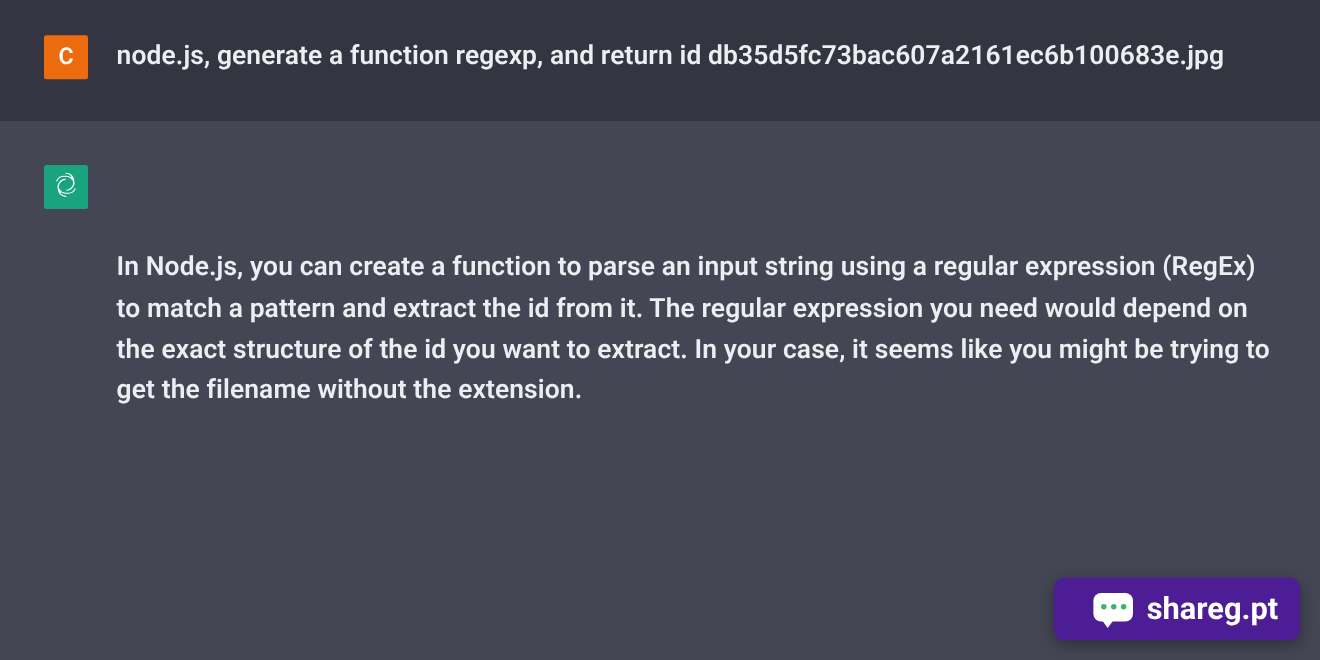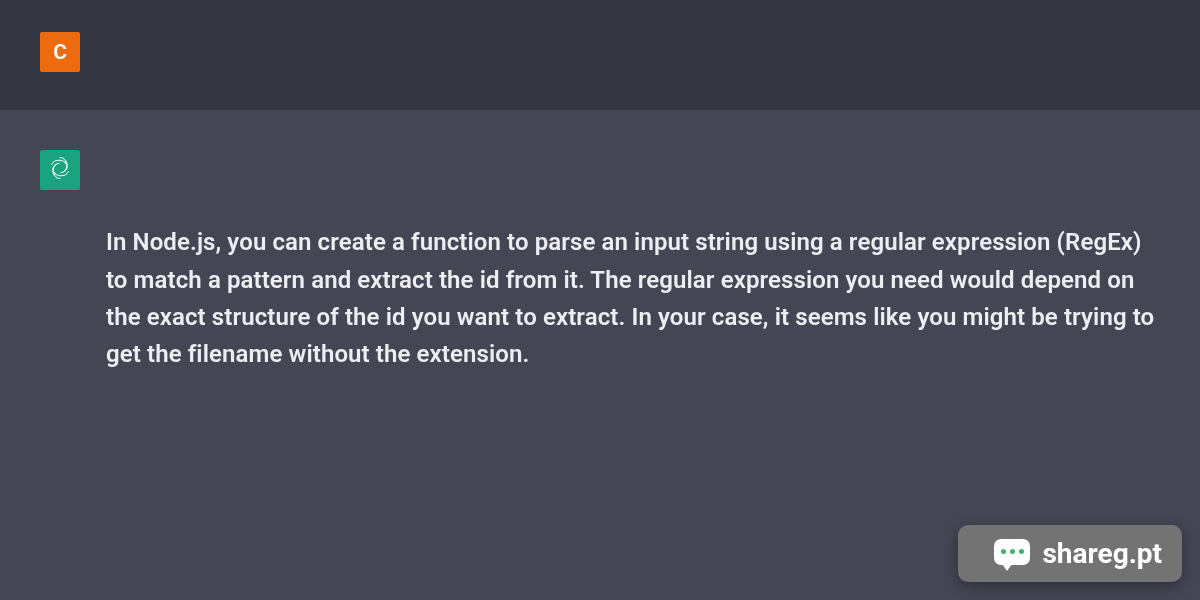--- a/index.html
+++ b/index.html
@@ -82,21 +82,21 @@
     font-weight: 700;
     font-size: 28px;
     padding: 12px 20px 12px 16px;
     border-radius: 10px;
     display: flex;
     align-items: center;
     gap: 12px;
     box-shadow: 0 4px 14px rgba(0,0,0,0.35);
   }
   .watermark {
-    background: #737373;
+    background: #4c1d95;
     padding-left: 36px;
   }
   .chat-bubble-icon {
     width: 36px;
     height: 30px;
     position: relative;
   }
   .chat-bubble-icon .bubble {
     width: 36px;
     height: 26px;
@@ -123,20 +123,21 @@
     background: #3bb36d;
   }
 </style>
 </head>
 <body>
 
 <div class="user-section">
   <div class="avatar-user">
     <span>C</span>
   </div>
+  <div class="msg-text">node.js, generate a function regexp, and return id db35d5fc73bac607a2161ec6b100683e.jpg</div>
 </div>
 
 <div class="assistant-section">
   <div class="avatar-assistant">
     <span>
       <svg viewBox="0 0 40 40">
         <path d="M20 5 a10 10 0 0 1 10 10 v2 a10 10 0 0 1 -5 8.6 M20 35 a10 10 0 0 1 -10 -10 v-2 a10 10 0 0 1 5 -8.6 M8 15 a10 10 0 0 1 9 -6 h3 a10 10 0 0 1 8.6 5 M32 25 a10 10 0 0 1 -9 6 h-3 a10 10 0 0 1 -8.6 -5 M13 30 a10 10 0 0 1 -3 -10 l1 -2 a10 10 0 0 1 8 -5 M27 10 a10 10 0 0 1 3 10 l-1 2 a10 10 0 0 1 -8 5" stroke-linecap="round" stroke-linejoin="round"></path>
       </svg>
     </span>
   </div>

